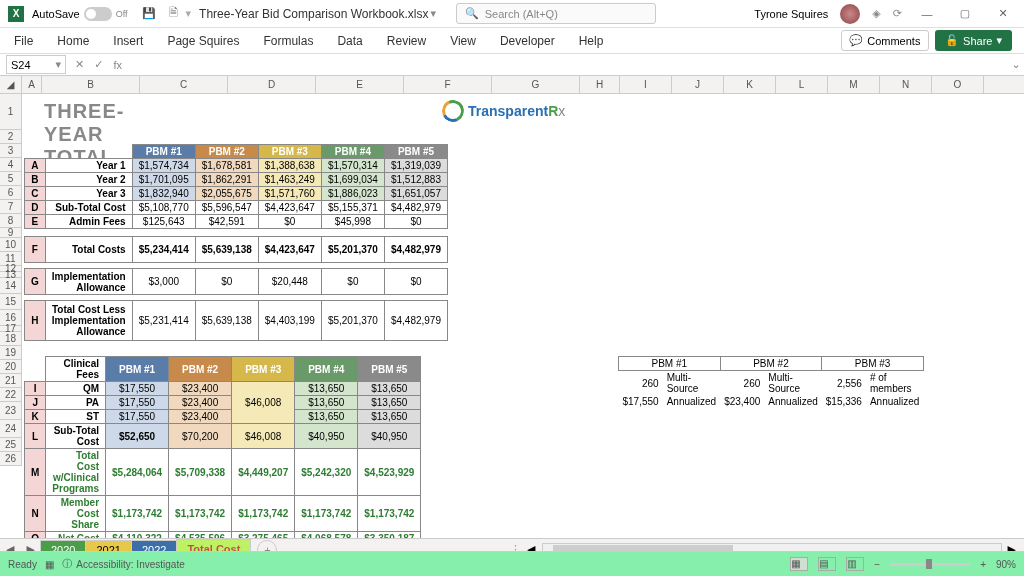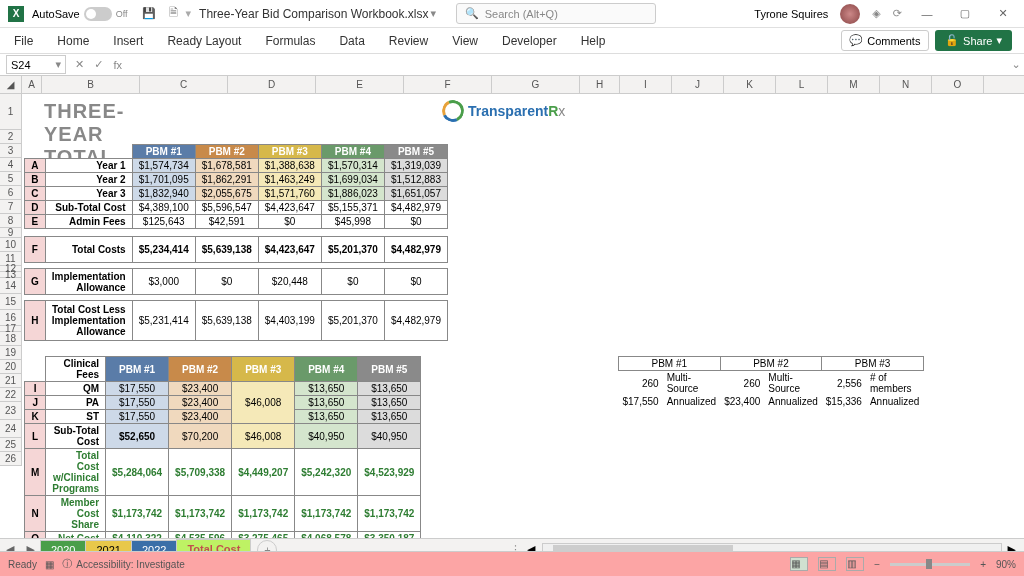--- a/index.html
+++ b/index.html
@@ -73,21 +73,21 @@
 .tab2020 { background: #4a9e4a; color: #fff; }
 .tab2021 { background: #e8c84a; }
 .tab2022 { background: #3a6fa8; color: #fff; }
 .tab-total { background: #bef264; color: #c0504d; border-bottom: 2px solid #0ea5e9; font-weight: bold; }
 .add-sheet { width: 20px; height: 20px; border: 1px solid #ccc; border-radius: 50%; display: flex; align-items: center; justify-content: center; margin-left: 6px; color: #888; }
 .scroll-sep { margin-left: auto; display: flex; align-items: center; gap: 6px; padding-right: 8px; }
 .hscroll { width: 460px; height: 14px; background: #f0f0f0; border: 1px solid #ccc; position: relative; }
 .hscroll-thumb { position: absolute; left: 10px; top: 1px; width: 180px; height: 10px; background: #cdcdcd; }
 
 
-.status-bar { position: absolute; bottom: 0; left: 0; right: 0; height: 16px; background: #fca5a5; display: flex; align-items: center; padding: 12px 8px; font-size: 10px; color: #555; border-top: 1px solid #ccc; }
+.status-bar { position: absolute; bottom: 0; left: 0; right: 0; height: 16px; background: #86efac; display: flex; align-items: center; padding: 12px 8px; font-size: 10px; color: #555; border-top: 1px solid #ccc; }
 .status-right { margin-left: auto; display: flex; align-items: center; gap: 10px; }
 .view-btn { width: 18px; height: 14px; border: 1px solid #aaa; }
 .zoom-slider { width: 80px; height: 3px; background: #ccc; position: relative; }
 .zoom-thumb { width: 6px; height: 10px; background: #888; position: absolute; left: 36px; top: -4px; }
 </style>
 </head>
 <body>
 
 <div class="titlebar">
   <div class="excel-icon">X</div>
@@ -113,21 +113,21 @@
     <div class="win-btn">—</div>
     <div class="win-btn">▢</div>
     <div class="win-btn">✕</div>
   </div>
 </div>
 
 <div class="ribbon">
   <span class="ribbon-tab">File</span>
   <span class="ribbon-tab">Home</span>
   <span class="ribbon-tab">Insert</span>
-  <span class="ribbon-tab">Ready Layout</span>
+  <span class="ribbon-tab">Page Squires</span>
   <span class="ribbon-tab">Formulas</span>
   <span class="ribbon-tab">Data</span>
   <span class="ribbon-tab">Review</span>
   <span class="ribbon-tab">View</span>
   <span class="ribbon-tab">Developer</span>
   <span class="ribbon-tab">Help</span>
   <div class="ribbon-right">
     <div class="comments-btn">💬 <span>Comments</span></div>
     <div class="share-btn">🔓 <span>Share</span> ▾</div>
   </div>
@@ -236,21 +236,21 @@
             <td class="rowname">Year 3</td>
             <td class="p1">$1,832,940</td>
             <td class="p2">$2,055,675</td>
             <td class="p3">$1,571,760</td>
             <td class="p4">$1,886,023</td>
             <td class="p5">$1,651,057</td>
           </tr>
           <tr>
             <td class="lbl">D</td>
             <td class="rowname">Sub-Total Cost</td>
-            <td class="white">$4,389,100</td>
+            <td class="white">$5,108,770</td>
             <td class="white">$5,596,547</td>
             <td class="white">$4,423,647</td>
             <td class="white">$5,155,371</td>
             <td class="white">$4,482,979</td>
           </tr>
           <tr>
             <td class="lbl">E</td>
             <td class="rowname">Admin Fees</td>
             <td class="white">$125,643</td>
             <td class="white">$42,591</td>

